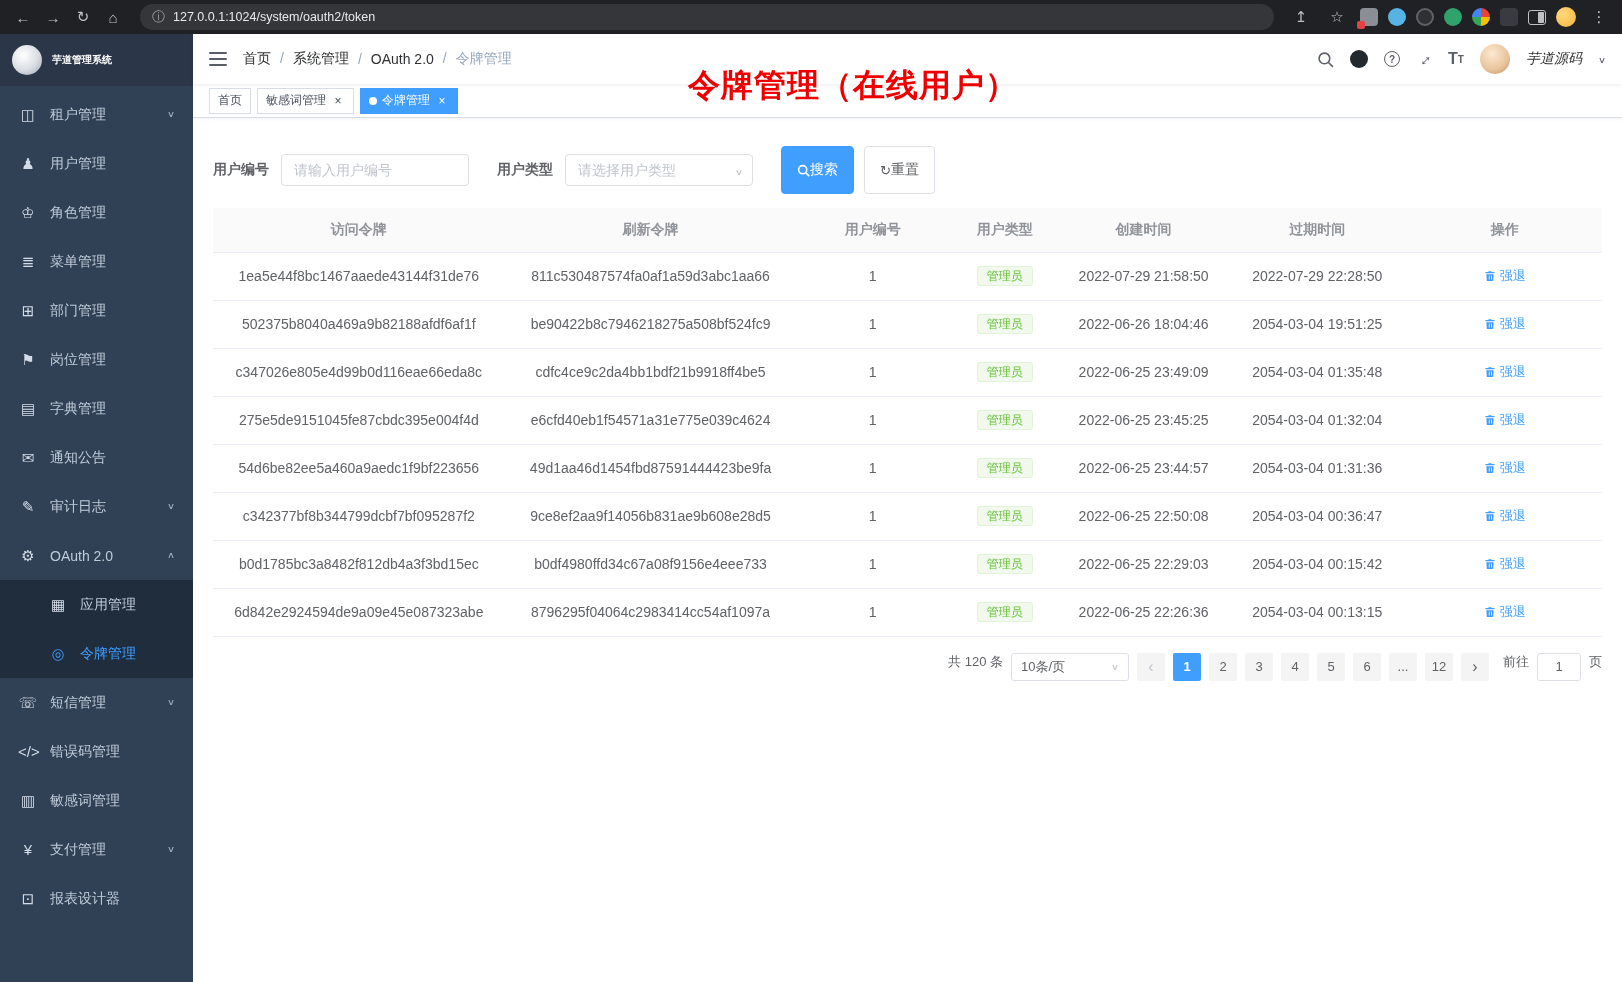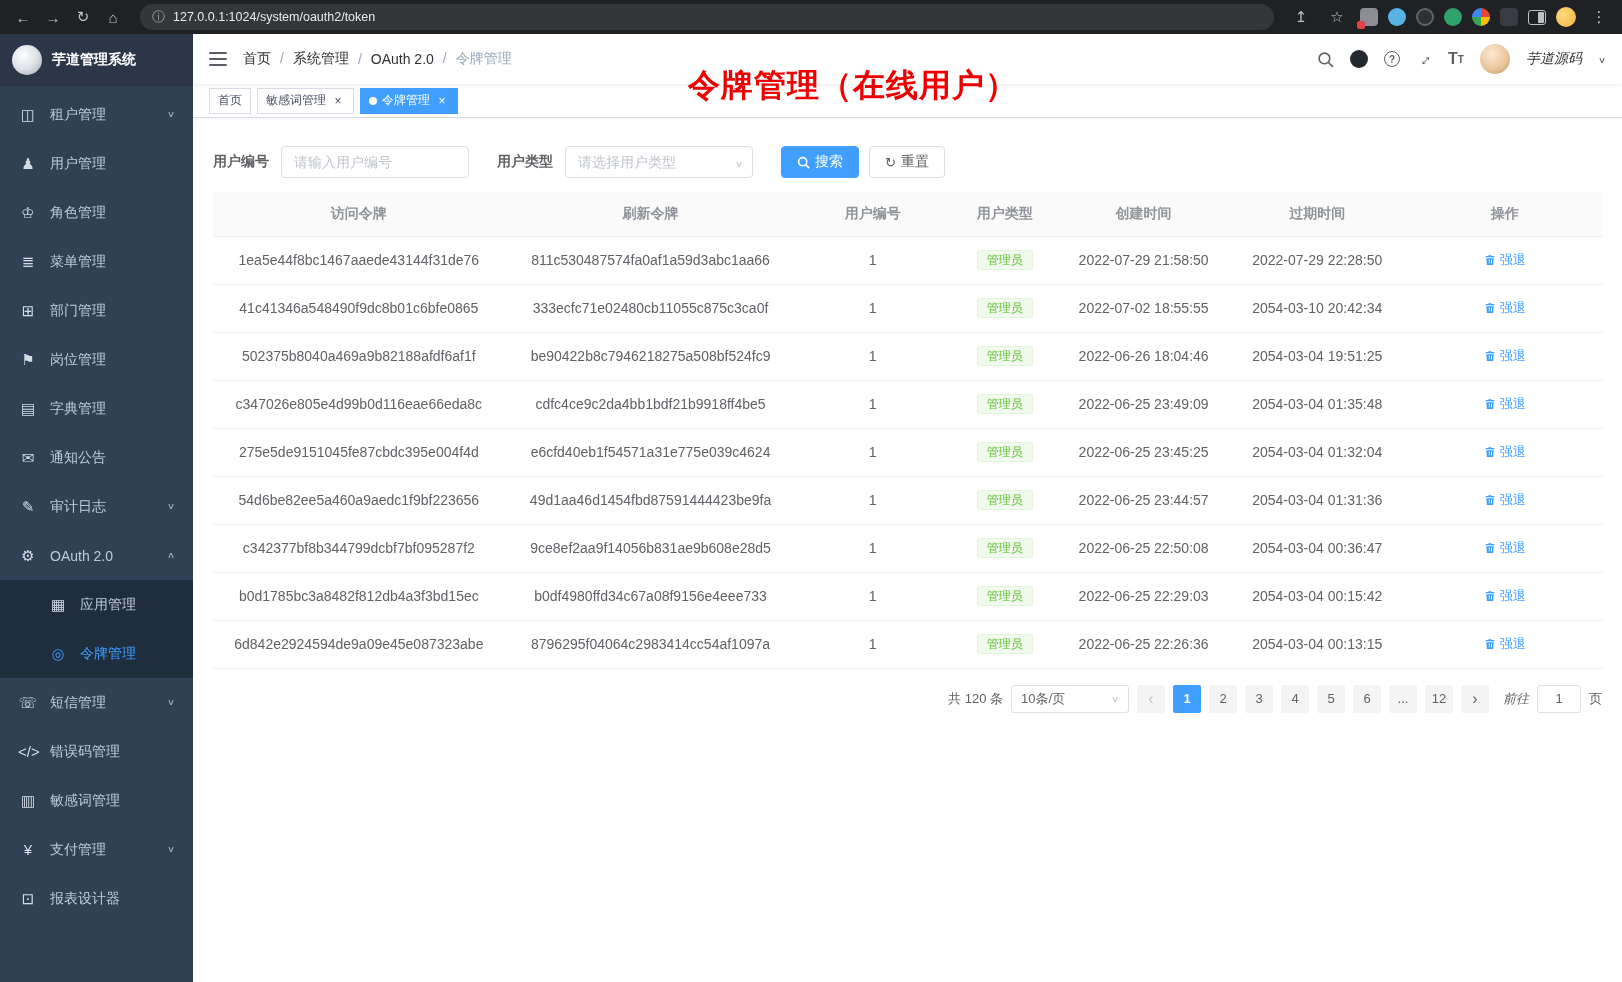--- a/index.html
+++ b/index.html
@@ -23,21 +23,21 @@
   .e-dark2 { background:#3a3b40; }
   .panel-ico { width:18px; height:15px; border:1.5px solid #bdc1c6; border-radius:3px; position:relative; cursor:pointer; }
   .panel-ico::after { content:""; position:absolute; right:1px; top:1px; bottom:1px; width:6px; background:#bdc1c6; border-radius:1px; }
   .b-avatar { width:20px; height:20px; border-radius:50%; background:radial-gradient(circle at 35% 35%, #ffd97a, #f2b33d); cursor:pointer; }
 
   
   .app { display:flex; height:948px; }
   .sidebar { width:193px; background:#304156; flex:none; display:flex; flex-direction:column; }
   .logo { height:52px; background:#2b3649; display:flex; align-items:center; gap:10px; padding:0 12px; cursor:pointer; }
   .logo-img { width:30px; height:30px; border-radius:50%; background:radial-gradient(circle at 38% 35%, #ffffff, #d9dde2 55%, #9aa2ab); flex:none; }
-  .logo-title { color:#fff; font-weight:700; font-size:14px; white-space:nowrap; }
+  .logo-title { color:#fff; font-weight:700; font-size:10px; white-space:nowrap; }
   .menu { flex:1; padding-top:4px; overflow:hidden; }
   .menu-item { height:49px; display:flex; align-items:center; padding:0 18px; color:#bfcbd9; cursor:pointer; }
   .menu-item .ico { width:20px; margin-right:12px; text-align:center; font-size:15px; color:#d4dce8; flex:none; }
   .menu-item .lbl { font-size:14px; }
   .menu-item .chev { margin-left:auto; font-size:11px; color:#9fb0c4; transform:scaleY(.8); }
   .submenu { background:#1f2d3d; }
   .submenu .menu-item { padding-left:48px; }
   .menu-item.active, .menu-item.active .ico { color:#409eff; }
 
   .main { flex:1; display:flex; flex-direction:column; min-width:0; }
@@ -86,42 +86,42 @@
 
   .filters { display:flex; align-items:center; margin-top:14px; }
   .f-label { font-weight:700; color:#606266; margin-right:12px; white-space:nowrap; }
   .f-input { width:188px; height:32px; border:1px solid #dcdfe6; border-radius:4px; padding:0 12px; font-size:14px; color:#606266; outline:none; font-family:inherit; }
   .f-input::placeholder { color:#c0c4cc; }
   .f-group { display:flex; align-items:center; margin-right:28px; }
   .sel-wrap { position:relative; }
   .sel-wrap .f-input { padding-right:28px; }
   .sel-caret { position:absolute; right:10px; top:9px; color:#c0c4cc; }
 
-  .btn { height:32px; border-radius:4px; border:1px solid #dcdfe6; background:#fff; color:#606266; font-size:14px; display:inline-flex; align-items:center; gap:5px; padding:12px 15px; cursor:pointer; font-family:inherit; }
+  .btn { height:48px; border-radius:4px; border:1px solid #dcdfe6; background:#fff; color:#606266; font-size:14px; display:inline-flex; align-items:center; padding:12px 15px; cursor:pointer; font-family:inherit; }
   .btn-primary { background:#409eff; border-color:#409eff; color:#fff; }
   .btn + .btn { margin-left:10px; }
   .r-ico::before { content:"↻"; font-size:13px; }
 
   table.grid { width:100%; border-collapse:collapse; margin-top:14px; font-size:14px; color:#606266; table-layout:fixed; }
   .grid th { height:44px; background:#fafafa; color:#909399; font-weight:700; border-bottom:1px solid #ebeef5; text-align:center; font-size:14px; }
   .grid td { height:48px; border-bottom:1px solid #ebeef5; text-align:center; overflow:hidden; white-space:nowrap; }
   .tag-success { display:inline-block; background:#f0f9eb; border:1px solid #e1f3d8; color:#67c23a; font-size:12px; border-radius:3px; padding:3px 9px; line-height:1; }
   .link-blue { color:#409eff; font-size:13px; cursor:pointer; display:inline-flex; align-items:center; gap:4px; text-decoration:none; }
   .tico { flex:none; }
 
-  .pagination { display:flex; align-items:center; justify-content:flex-end; margin-top:16px; gap:8px; font-size:13px; color:#606266; }
+  .pagination { display:flex; justify-content:flex-end; margin-top:16px; gap:8px; font-size:13px; color:#606266; }
   .page-size { width:118px; height:28px; border:1px solid #dcdfe6; border-radius:3px; display:flex; align-items:center; justify-content:space-between; padding:0 9px; cursor:pointer; color:#606266; }
   .page-size .sel-c { color:#c0c4cc; }
   .pg-btn { min-width:28px; height:28px; border-radius:2px; background:#f4f4f5; color:#606266; display:inline-flex; align-items:center; justify-content:center; cursor:pointer; font-size:13px; padding:0 4px; }
   .pg-btn.active { background:#409eff; color:#fff; font-weight:700; }
   .pg-btn.disabled { color:#c0c4cc; cursor:default; }
   .arrL::before { content:"‹"; font-size:16px; }
   .arrR::before { content:"›"; font-size:16px; }
   .goto-input { width:44px; height:28px; border:1px solid #dcdfe6; border-radius:3px; text-align:center; font-size:13px; color:#606266; outline:none; font-family:inherit; }
-  .goto-lbl { margin-left:6px;font-style:italic; }
+  .goto-lbl { margin-left:6px; }
 </style>
 </head>
 <body>
 
 <div class="browser-bar">
   <span class="bnav">←</span>
   <span class="bnav">→</span>
   <span class="bnav">↻</span>
   <span class="bnav">⌂</span>
   <div class="url-bar">
@@ -337,34 +337,20 @@
             <td>2022-07-29 21:58:50</td>
             <td>2022-07-29 22:28:50</td>
             <td><a class="link-blue">
                   <svg class="tico" width="12" height="12" viewBox="0 0 16 16">
                     <path fill="currentColor" d="M6.2 1.5h3.6l.5 1.2H14v1.6H2V2.7h3.7l.5-1.2zM3.1 5.6h9.8l-.7 8.9H3.8l-.7-8.9zm3.3 1.7v5.5h1.1V7.3H6.4zm3.1 0v5.5h1.1V7.3H9.5z"></path>
                   </svg>
                   <span>强退</span>
                 </a></td>
           </tr>
           <tr>
-            <td>41c41346a548490f9dc8b01c6bfe0865</td>
-            <td>333ecfc71e02480cb11055c875c3ca0f</td>
-            <td>1</td>
-            <td><span class="tag-success">管理员</span></td>
-            <td>2022-07-02 18:55:55</td>
-            <td>2054-03-10 20:42:34</td>
-            <td><a class="link-blue">
-                  <svg class="tico" width="12" height="12" viewBox="0 0 16 16">
-                    <path fill="currentColor" d="M6.2 1.5h3.6l.5 1.2H14v1.6H2V2.7h3.7l.5-1.2zM3.1 5.6h9.8l-.7 8.9H3.8l-.7-8.9zm3.3 1.7v5.5h1.1V7.3H6.4zm3.1 0v5.5h1.1V7.3H9.5z"></path>
-                  </svg>
-                  <span>强退</span>
-                </a></td>
-          </tr>
-          <tr>
             <td>502375b8040a469a9b82188afdf6af1f</td>
             <td>be90422b8c7946218275a508bf524fc9</td>
             <td>1</td>
             <td><span class="tag-success">管理员</span></td>
             <td>2022-06-26 18:04:46</td>
             <td>2054-03-04 19:51:25</td>
             <td><a class="link-blue">
                   <svg class="tico" width="12" height="12" viewBox="0 0 16 16">
                     <path fill="currentColor" d="M6.2 1.5h3.6l.5 1.2H14v1.6H2V2.7h3.7l.5-1.2zM3.1 5.6h9.8l-.7 8.9H3.8l-.7-8.9zm3.3 1.7v5.5h1.1V7.3H6.4zm3.1 0v5.5h1.1V7.3H9.5z"></path>
                   </svg>

